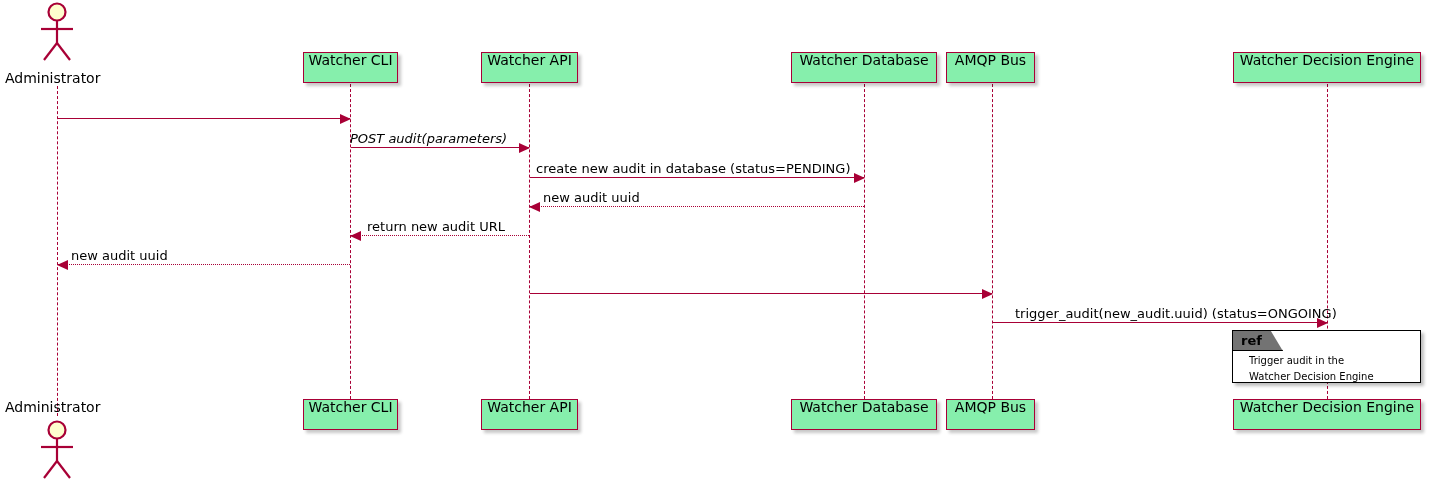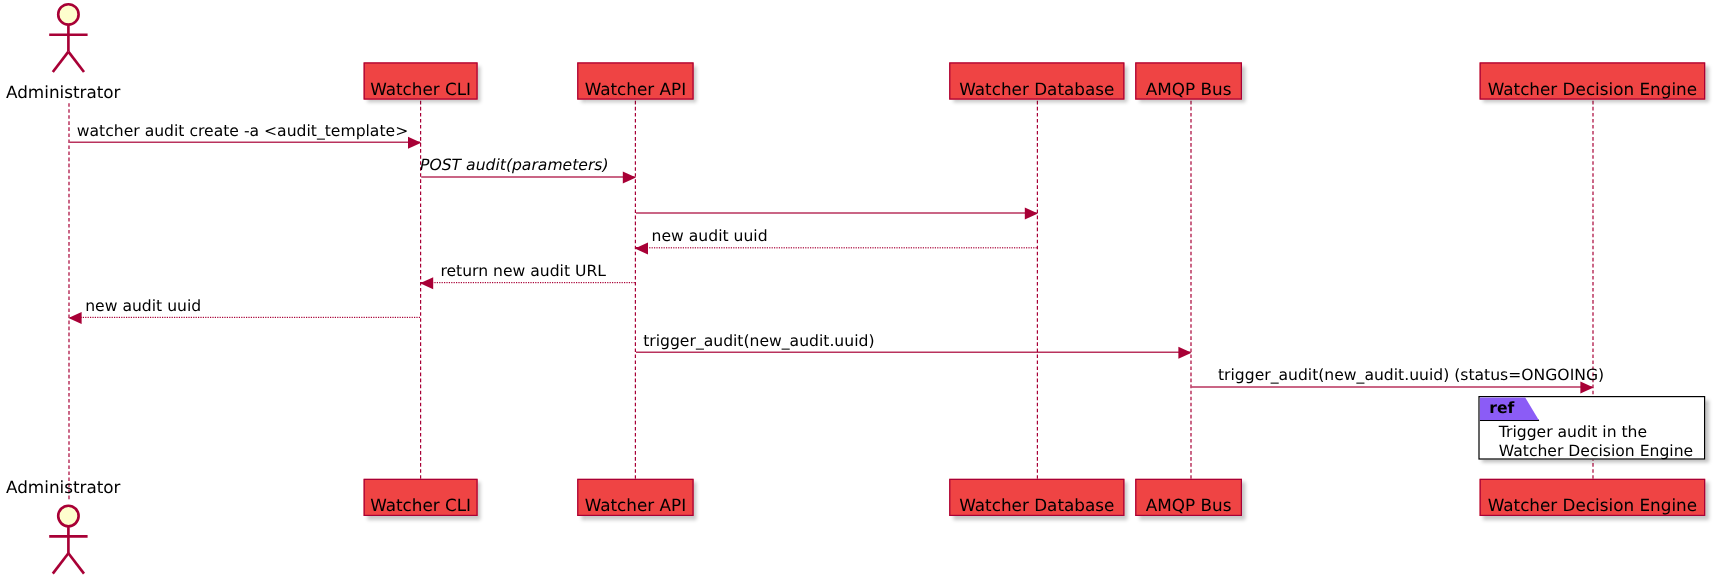--- a/index.html
+++ b/index.html
@@ -13,27 +13,27 @@
     height: 486px;
     background: #FFFFFF;
     font-family: "DejaVu Sans", sans-serif;
     overflow: hidden;
   }
 
   
   .participant {
     position: absolute;
     box-sizing: border-box;
-    background: #ef4444;
+    background: #86efac;
     border: 1.5px solid #A80036;
     color: #000000;
     font-size: 14px;
     line-height: 1;
     display: flex;
-    align-items: flex-end;
+    align-items: flex-start;
     justify-content: center;
     white-space: nowrap;
     box-shadow: 3px 3px 3px rgba(0,0,0,0.22);
     z-index: 6;
   }
 
   
   .actor-figure {
     position: absolute;
     z-index: 6;
@@ -97,35 +97,35 @@
     background: #FFFFFF;
     border: 1.5px solid #000000;
     box-shadow: 3px 3px 3px rgba(0,0,0,0.25);
     z-index: 7;
   }
   .ref-tab {
     position: absolute;
     left: 0;
     top: 0;
     height: 19px;
-    background: #8b5cf6;
+    background: #737373;
     border-right: 1.5px solid #000000;
     border-bottom: 1.5px solid #000000;
     padding: 0 20px 0 8px;
     font-size: 13px;
     font-weight: bold;
     line-height: 19px;
     color: #000000;
     clip-path: polygon(0 0, calc(100% - 12px) 0, 100% 100%, 0 100%);
   }
   .ref-text {
     position: absolute;
     left: 16px;
     top: 22px;
-    font-size: 13px;
+    font-size: 10px;
     line-height: 16px;
     color: #000000;
     white-space: pre;
   }
 </style>
 </head>
 <body>
 
 <div id="diagram">
 
@@ -186,50 +186,49 @@
   <div class="participant" style="left:946px; top:399px; width:89px; height:31px;">
     <span>AMQP Bus</span>
   </div>
   <div class="participant" style="left:1233px; top:399px; width:188px; height:31px;">
     <span>Watcher Decision Engine</span>
   </div>
 
   <div class="msg solid" style="left:58px; top:118px; width:292px;">
     <span class="arrowhead right"></span>
   </div>
-  <div class="msg-label" style="left:64px; top:102px;">watcher audit create -a &lt;audit_template&gt;</div>
 
   <div class="msg solid" style="left:351px; top:147px; width:178px;">
     <span class="arrowhead right"></span>
   </div>
   <div class="msg-label" style="left:350px; top:131px;font-style:italic;">POST audit(parameters)</div>
 
   <div class="msg solid" style="left:530px; top:177px; width:334px;">
     <span class="arrowhead right"></span>
   </div>
+  <div class="msg-label" style="left:536px; top:161px;">create new audit in database (status=PENDING)</div>
 
   <div class="msg dotted" style="left:530px; top:206px; width:334px;">
     <span class="arrowhead left"></span>
   </div>
   <div class="msg-label" style="left:543px; top:190px;">new audit uuid</div>
 
   <div class="msg dotted" style="left:351px; top:235px; width:178px;">
     <span class="arrowhead left"></span>
   </div>
   <div class="msg-label" style="left:367px; top:219px;text-align:center;">return new audit URL</div>
 
   <div class="msg dotted" style="left:58px; top:264px; width:292px;">
     <span class="arrowhead left"></span>
   </div>
   <div class="msg-label" style="left:71px; top:248px;">new audit uuid</div>
 
   <div class="msg solid" style="left:530px; top:293px; width:462px;">
     <span class="arrowhead right"></span>
   </div>
-  <div class="msg-label" style="left:536px; top:277px;">trigger_audit(new_audit.uuid)</div>
 
   <div class="msg solid" style="left:993px; top:322px; width:334px;">
     <span class="arrowhead right"></span>
   </div>
   <div class="msg-label" style="left:999px; top:306px;margin-left:16px;">trigger_audit(new_audit.uuid) (status=ONGOING)</div>
 
   <div class="ref-box" style="left:1232px; top:330px; width:189px; height:53px;">
     <div class="ref-tab">ref</div>
     <div class="ref-text">Trigger audit in the</div>
     <div class="ref-text" style="top:38px;">Watcher Decision Engine</div>

